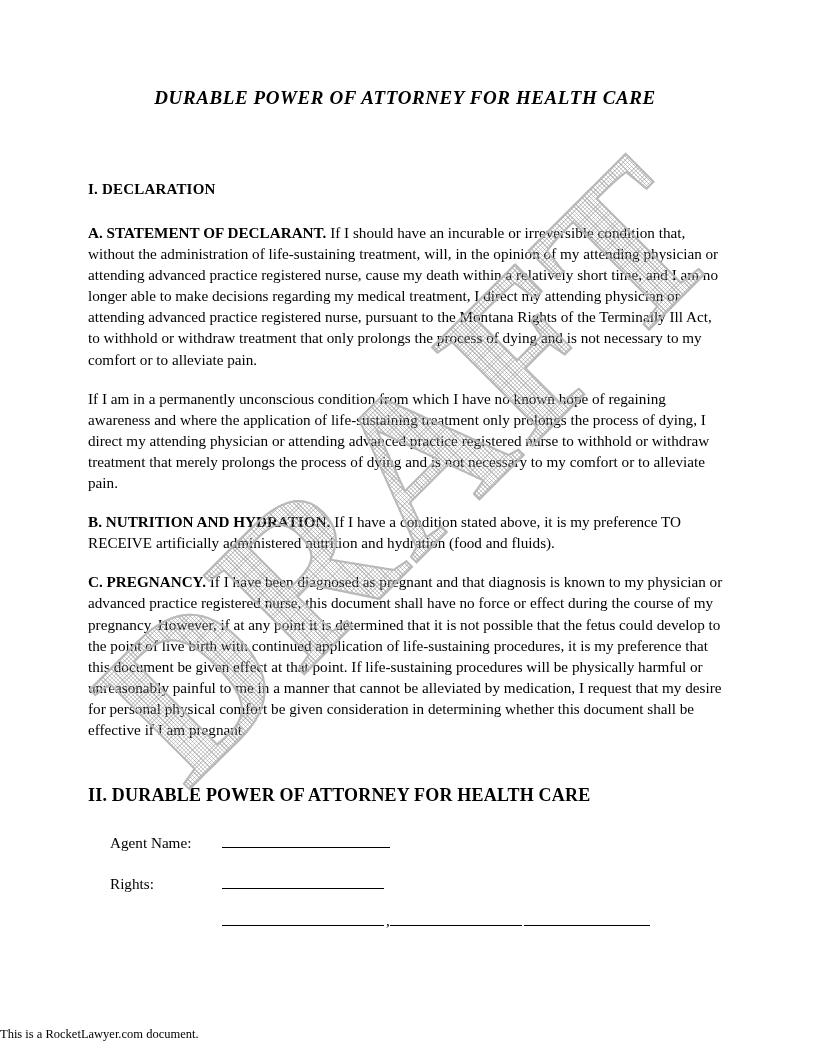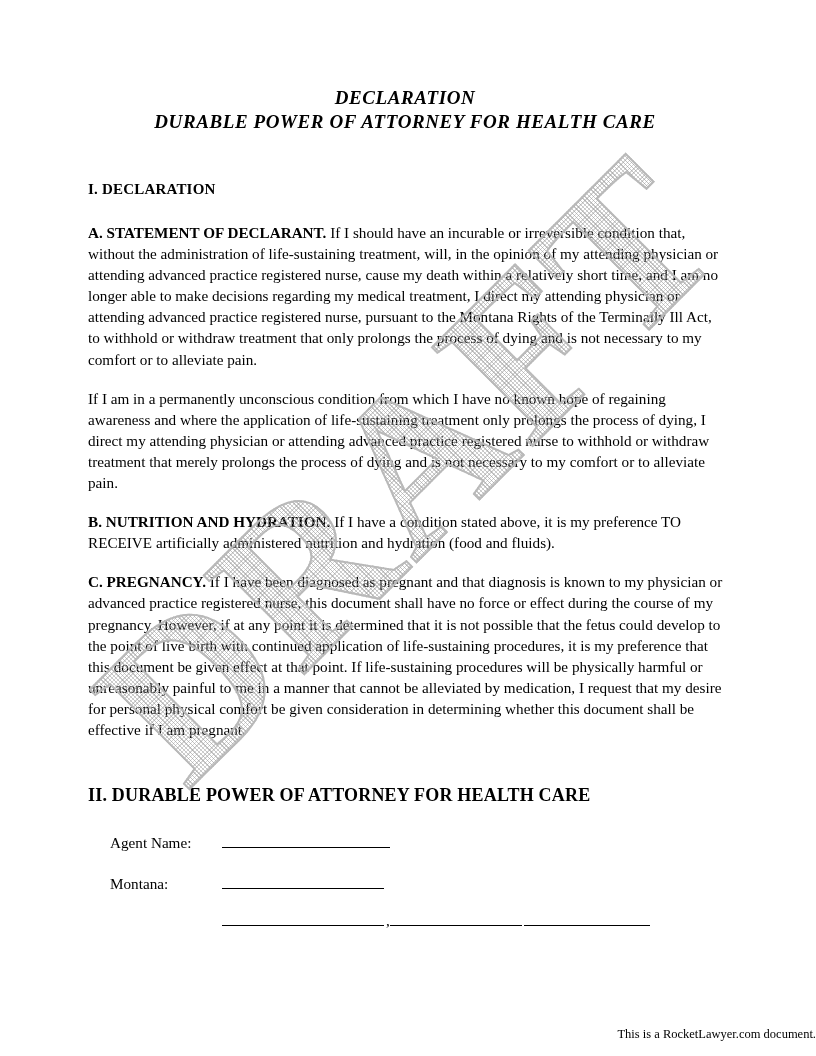--- a/index.html
+++ b/index.html
@@ -142,37 +142,36 @@
   .blank-addr-2 { width: 132px; }
   .blank-addr-3 { width: 126px; }
   .addr-line-2 { margin-top: 16px; }
   .addr-line-2 .blank { margin-right: 2px; }
 
   .footer {
     position: absolute;
     left: 0;
     top: 1026px;
     width: 816px;
-    text-align: right;
+    text-align: left;
     font-size: 12.5px;
     line-height: 16px;
     z-index: 2;
   }
 </style>
 </head>
 <body>
 
 <div class="page">
 
   <div class="watermark-layer">
     <div class="watermark-text">DRAFT</div>
   </div>
 
   <div class="title-block">
-    <div class="doc-title title-line-1">DECLARATION</div>
     <div class="doc-title title-line-3">DURABLE POWER OF ATTORNEY FOR HEALTH CARE</div>
   </div>
 
   <div class="body-block">
 
     <h2 class="section-heading">I. DECLARATION</h2>
 
     <p class="para"><span class="lead">A. STATEMENT OF DECLARANT.</span><span> If I should have an incurable or irreversible condition that, without the administration of life-sustaining treatment, will, in the opinion of my attending physician or attending advanced practice registered nurse, cause my death within a relatively short time, and I am no longer able to make decisions regarding my medical treatment, I direct my attending physician or attending advanced practice registered nurse, pursuant to the Montana Rights of the Terminally Ill Act, to withhold or withdraw treatment that only prolongs the process of dying and is not necessary to my comfort or to alleviate pain.</span></p>
 
     <p class="para">If I am in a permanently unconscious condition from which I have no known hope of regaining awareness and where the application of life-sustaining treatment only prolongs the process of dying, I direct my attending physician or attending advanced practice registered nurse to withhold or withdraw treatment that merely prolongs the process of dying and is not necessary to my comfort or to alleviate pain.</p>
@@ -187,21 +186,21 @@
     <div class="form-area">
 
       <div class="form-row">
         <div class="form-label">Agent Name:</div>
         <div class="form-fields">
           <span class="blank blank-lg"></span>
         </div>
       </div>
 
       <div class="form-row">
-        <div class="form-label">Montana:</div>
+        <div class="form-label">Rights:</div>
         <div class="form-fields">
           <div>
             <span class="blank blank-addr-1"></span>
           </div>
           <div class="addr-line-2">
             <span class="blank blank-addr-1"></span><span>,</span><span class="blank blank-addr-2"></span><span class="blank blank-addr-3"></span>
           </div>
         </div>
       </div>
 

